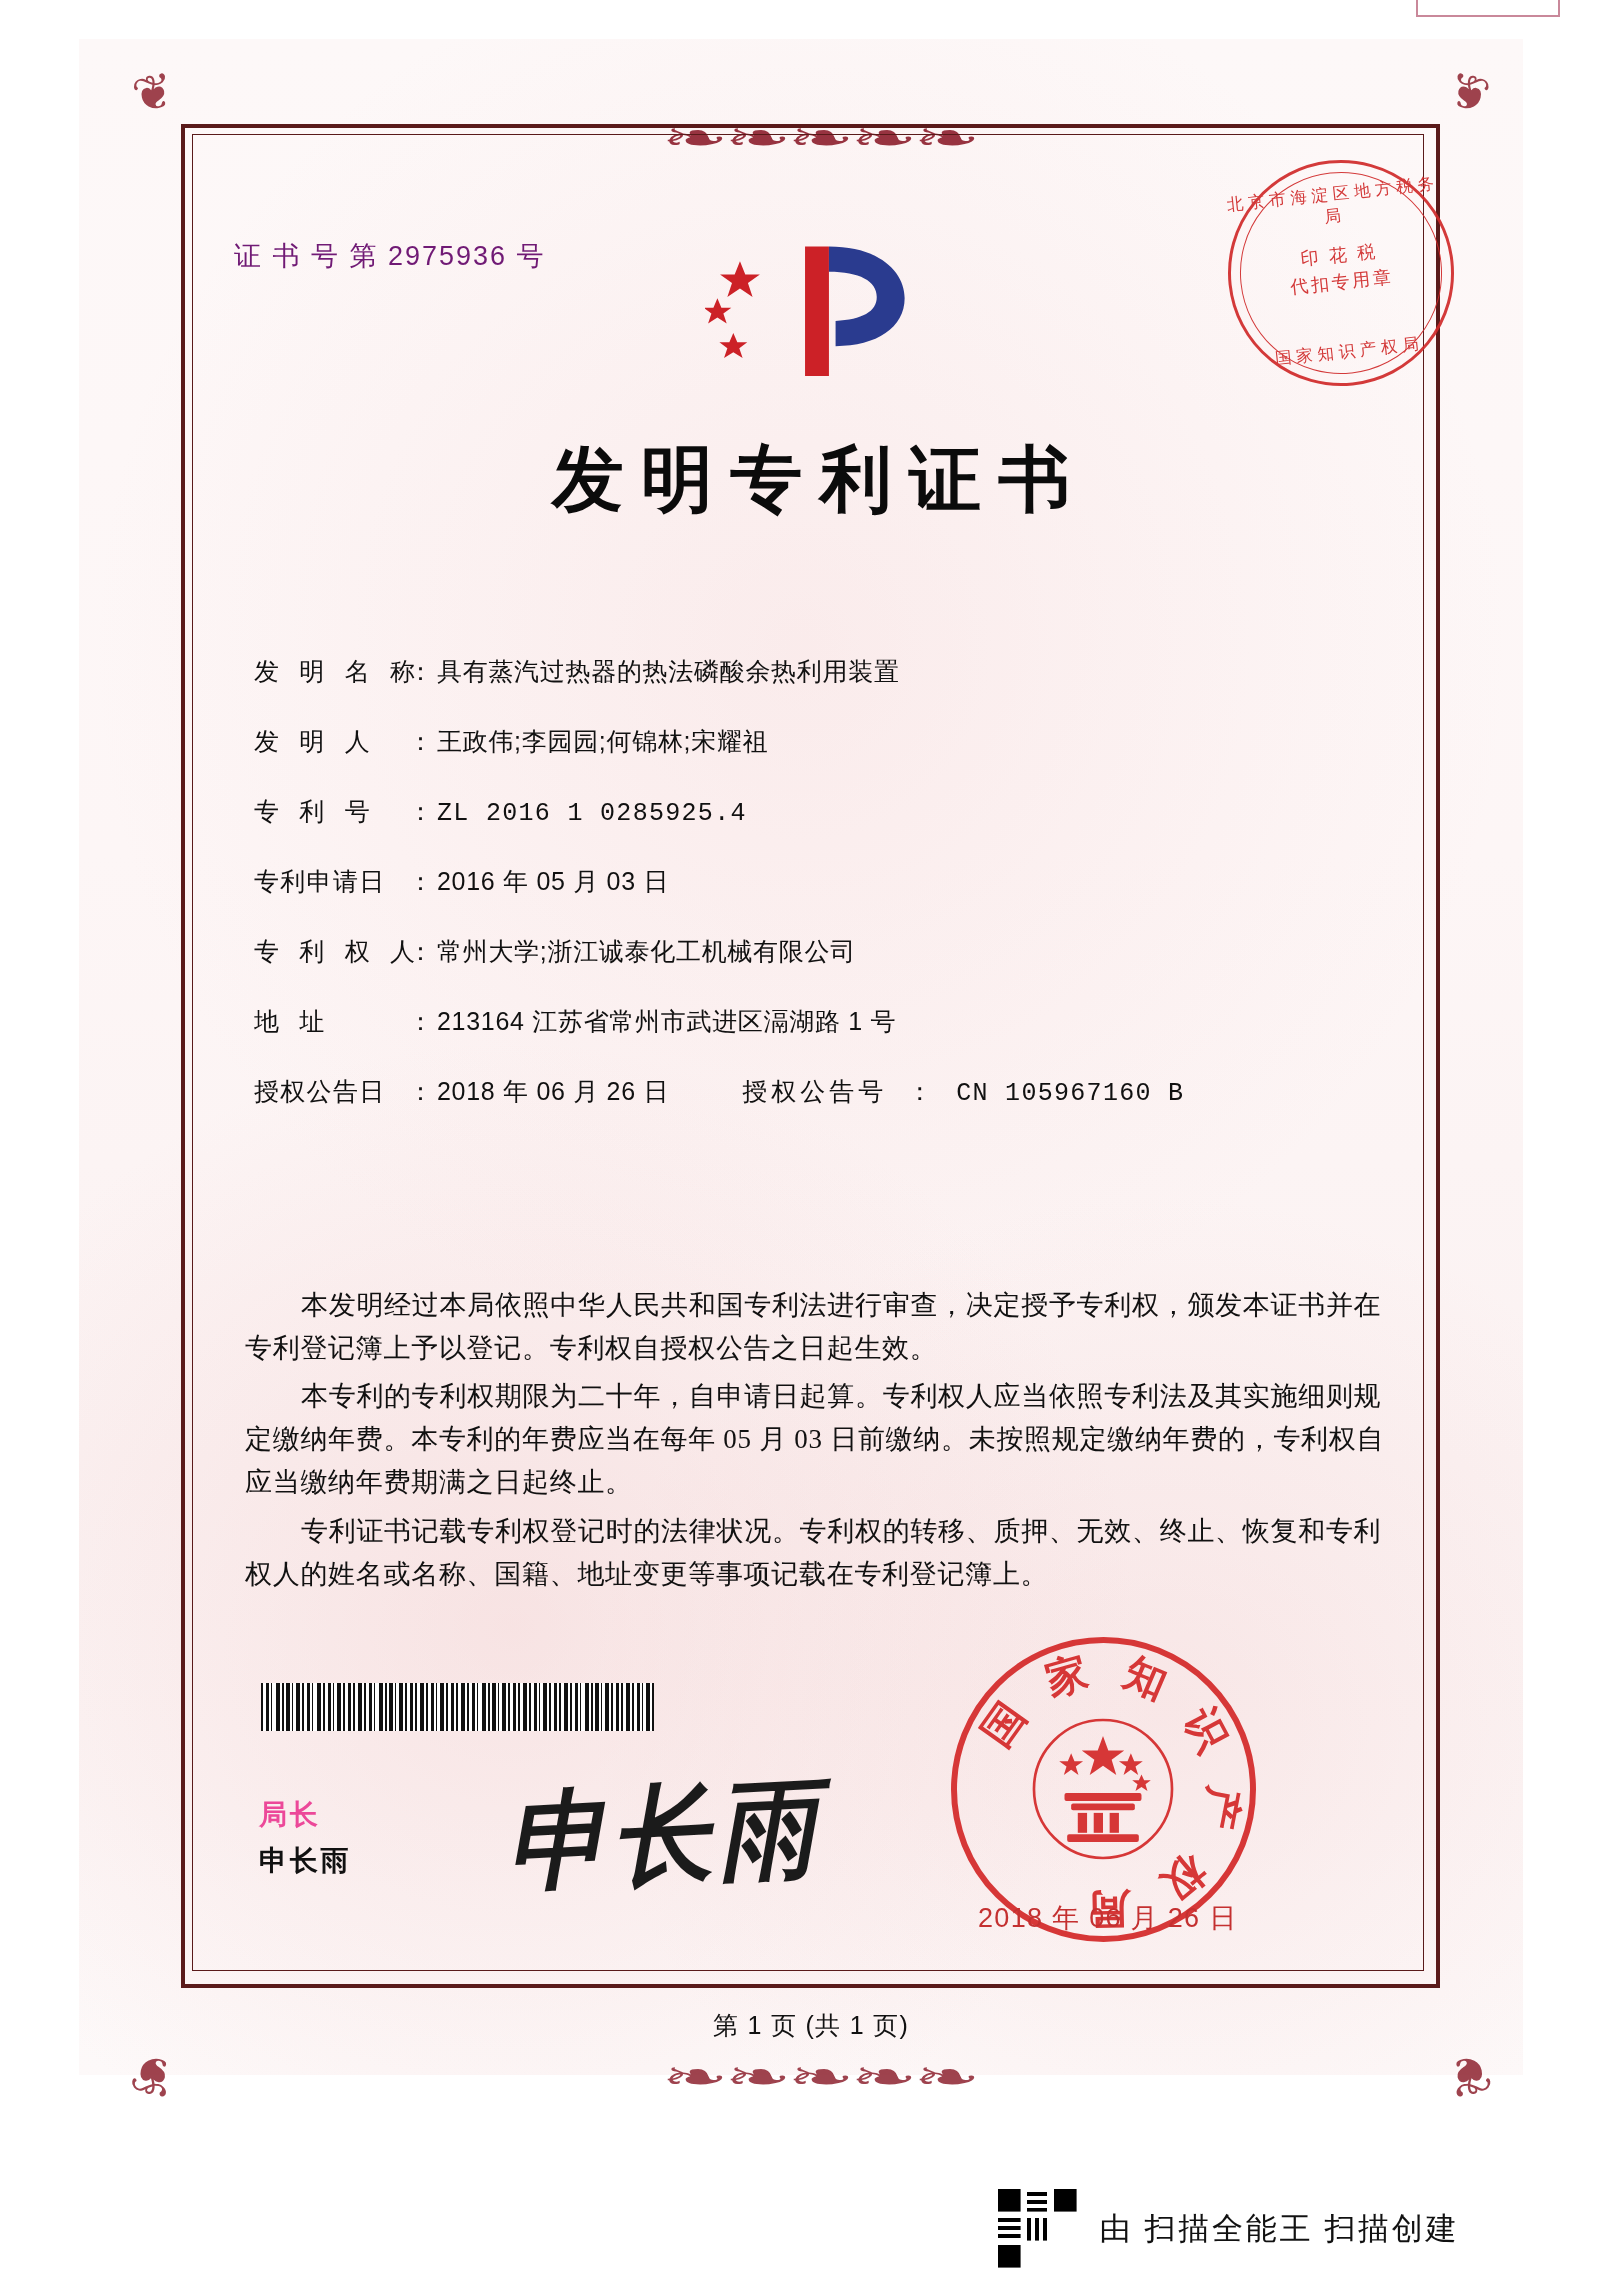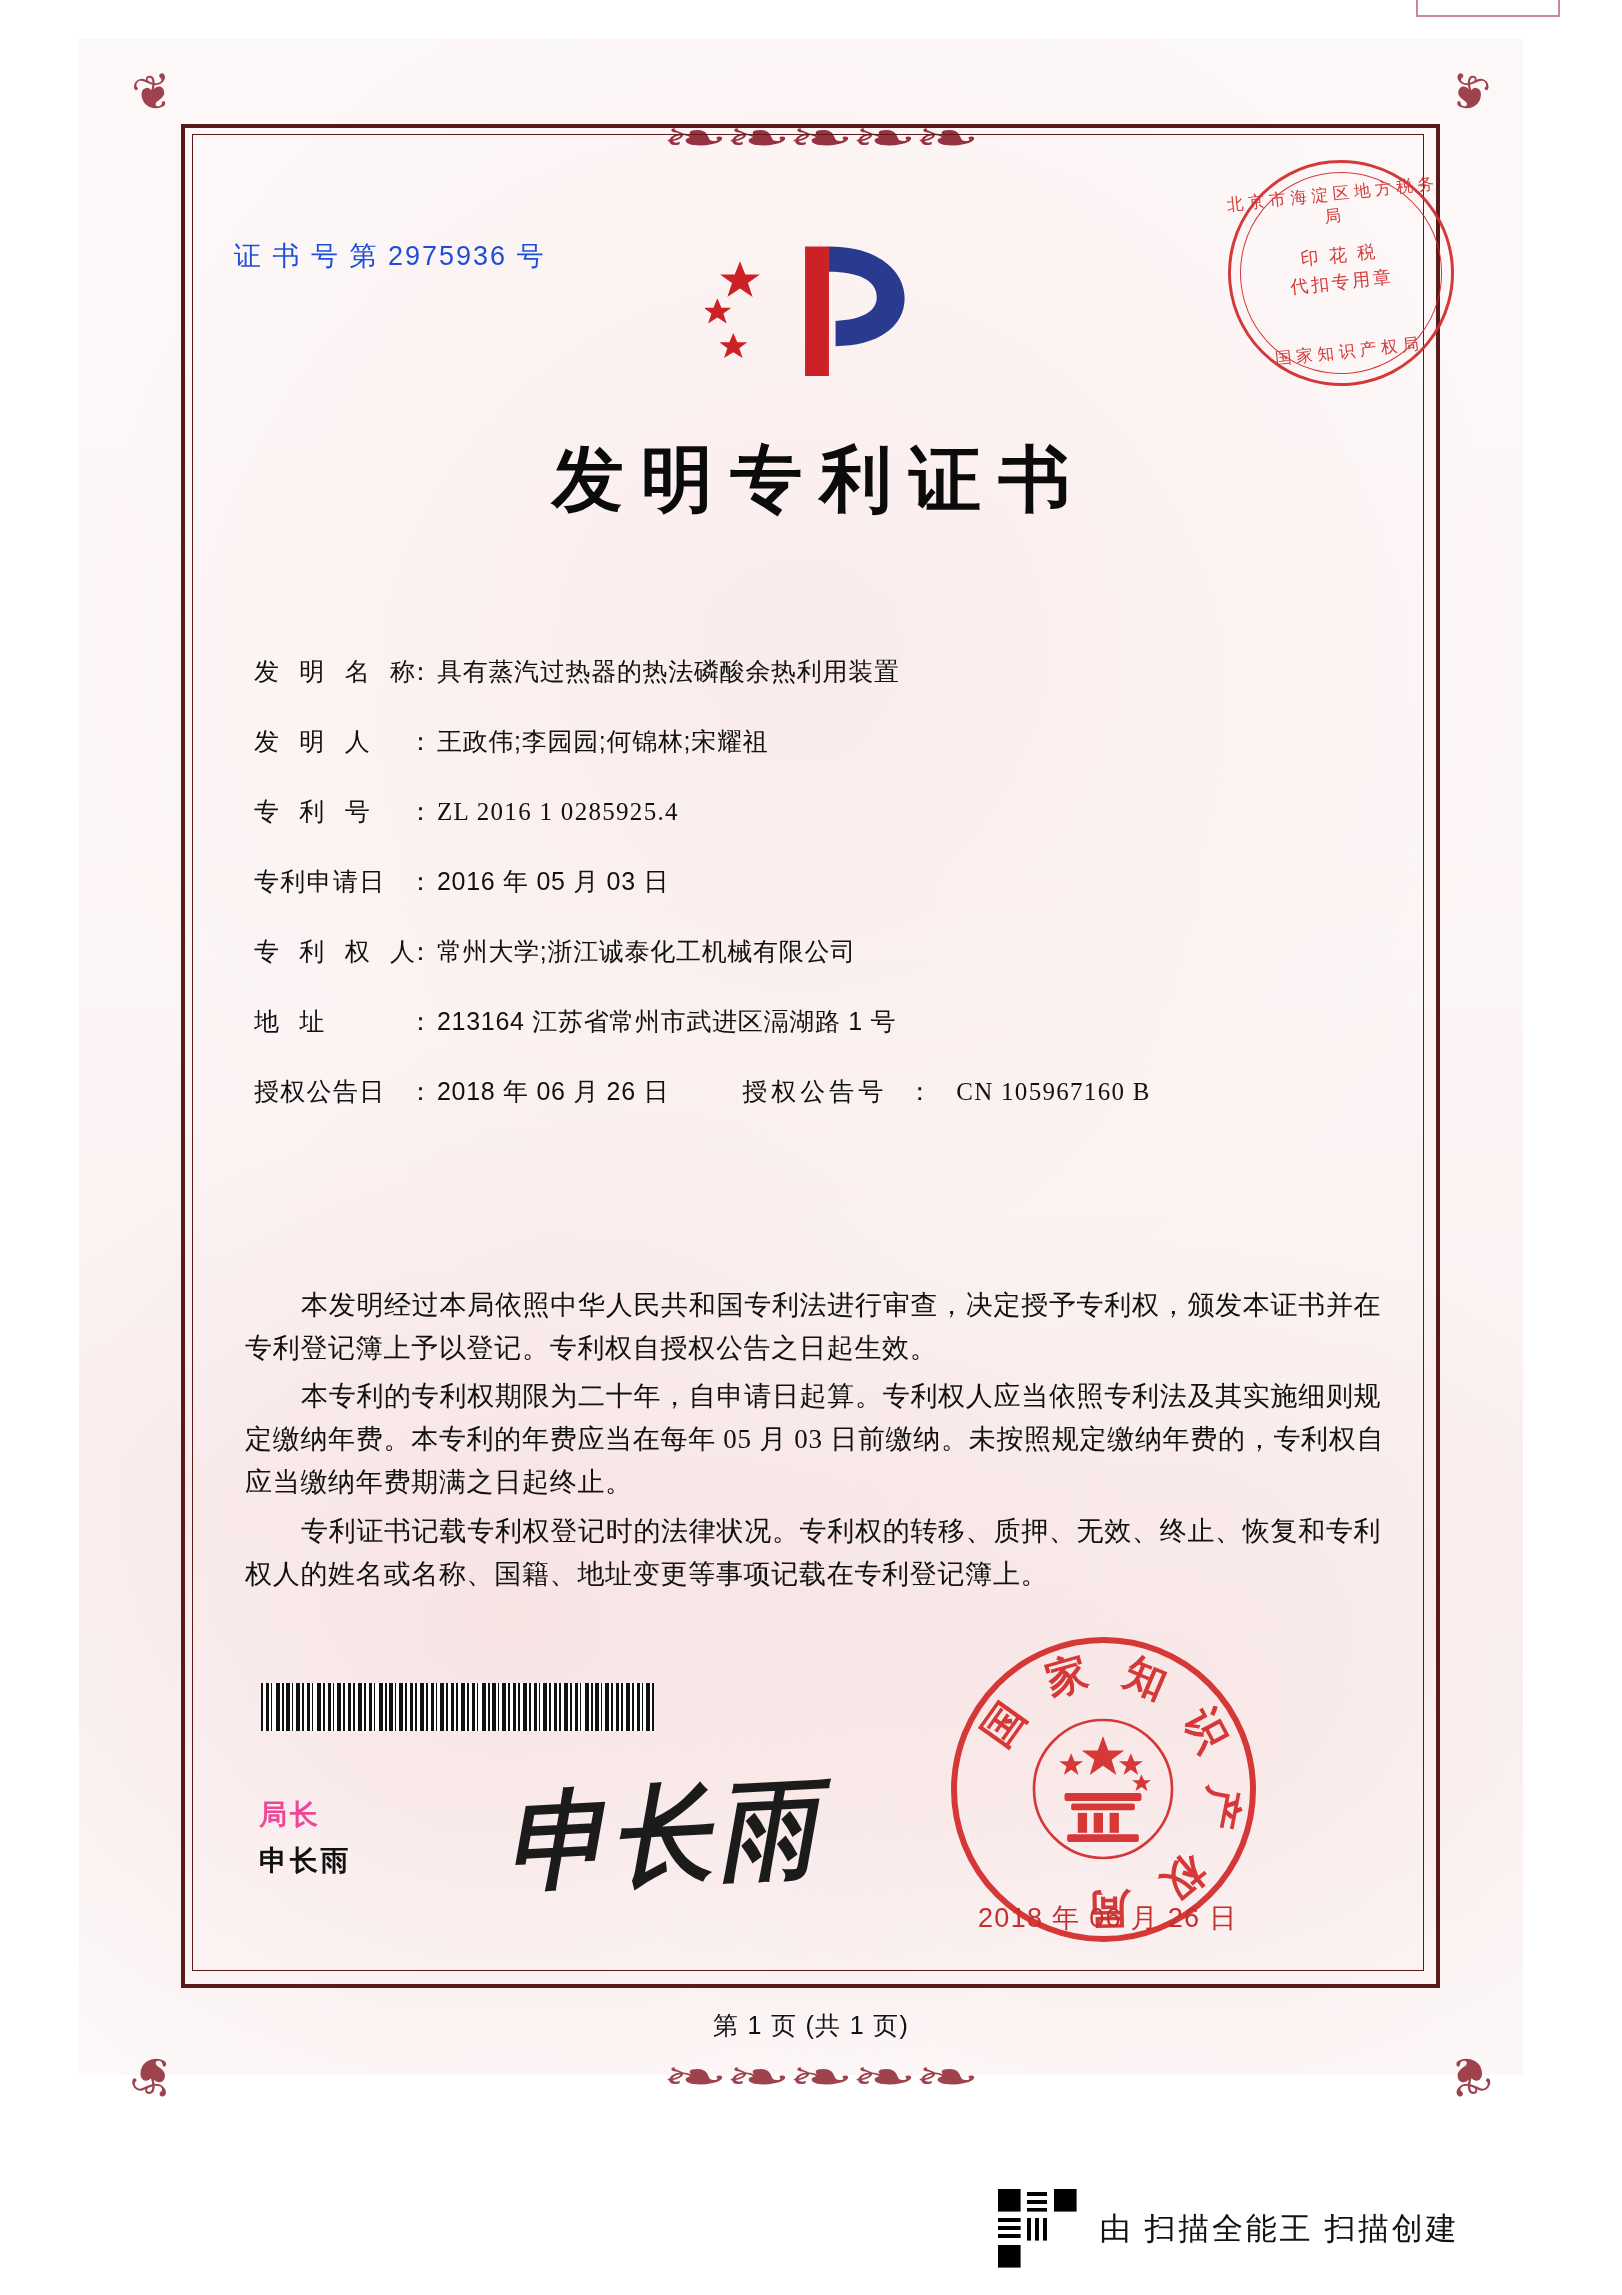--- a/index.html
+++ b/index.html
@@ -87,21 +87,21 @@
   }
 
   
   .cert-no {
     position: absolute;
     left: 234px;
     top: 238px;
     font-family: "Liberation Sans", sans-serif;
     font-size: 27px;
     letter-spacing: 2px;
-    color: #1d4ed8;
+    color: #701a75;
     white-space: nowrap;
   }
 
   .emblem {
     position: absolute;
     left: 705px;
     top: 220px;
     width: 220px;
     height: 166px;
   }
@@ -177,21 +177,21 @@
     white-space: nowrap;
   }
   .field-label {
     width: 154px;
     flex: 0 0 154px;
     letter-spacing: 6.7px;
   }
   .field-label.tight { letter-spacing: 1.3px; }
   .field-colon { margin-right: 4px; }
   .field-value { letter-spacing: 0.7px; text-align: right; }
-  .field-value.mono { font-family: Liberation Serif, serif; letter-spacing: 1.3px; }
+  .field-value.mono { font-family: Liberation Mono, monospace; letter-spacing: 1.3px; }
 
   .field-row.dual { margin-bottom: 37px; }
   .dual-second { margin-left: 73px; display: inline-flex; align-items: baseline; gap: 20px; }
   .dual-second .field-label { width: auto; flex: none; letter-spacing: 4px; }
 
   
   .body-text {
     position: absolute;
     left: 245px;
     top: 1284px;

